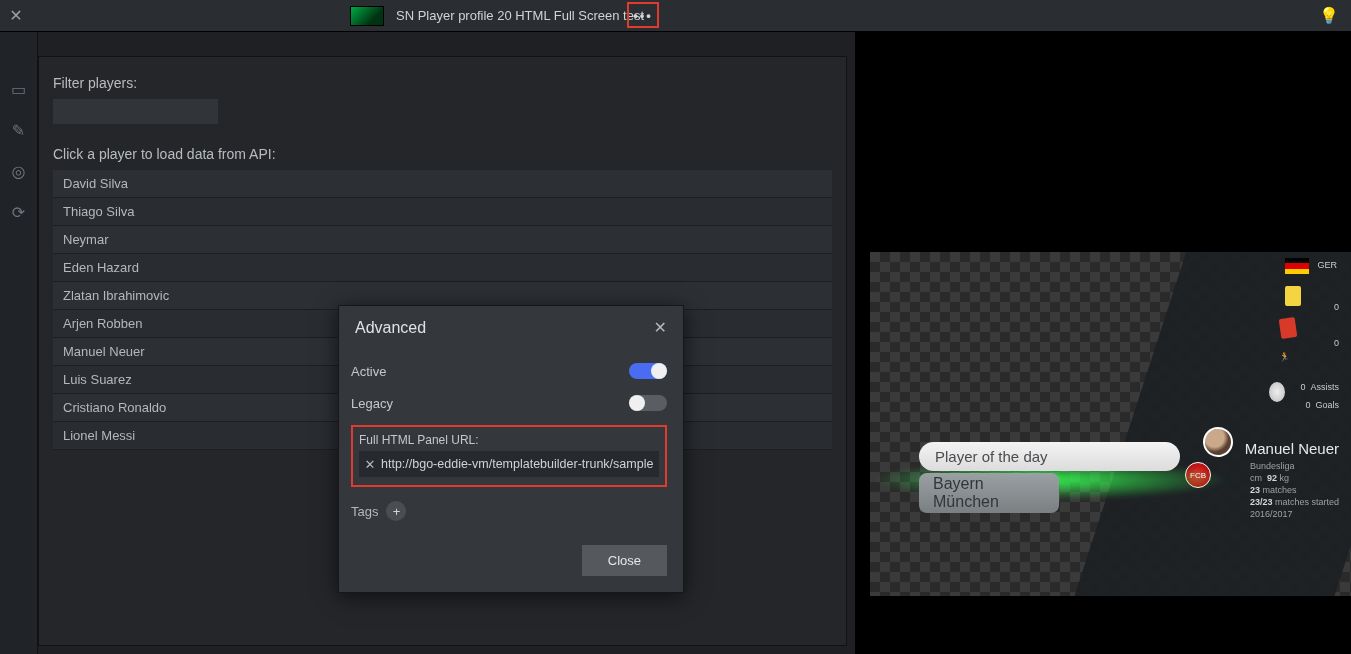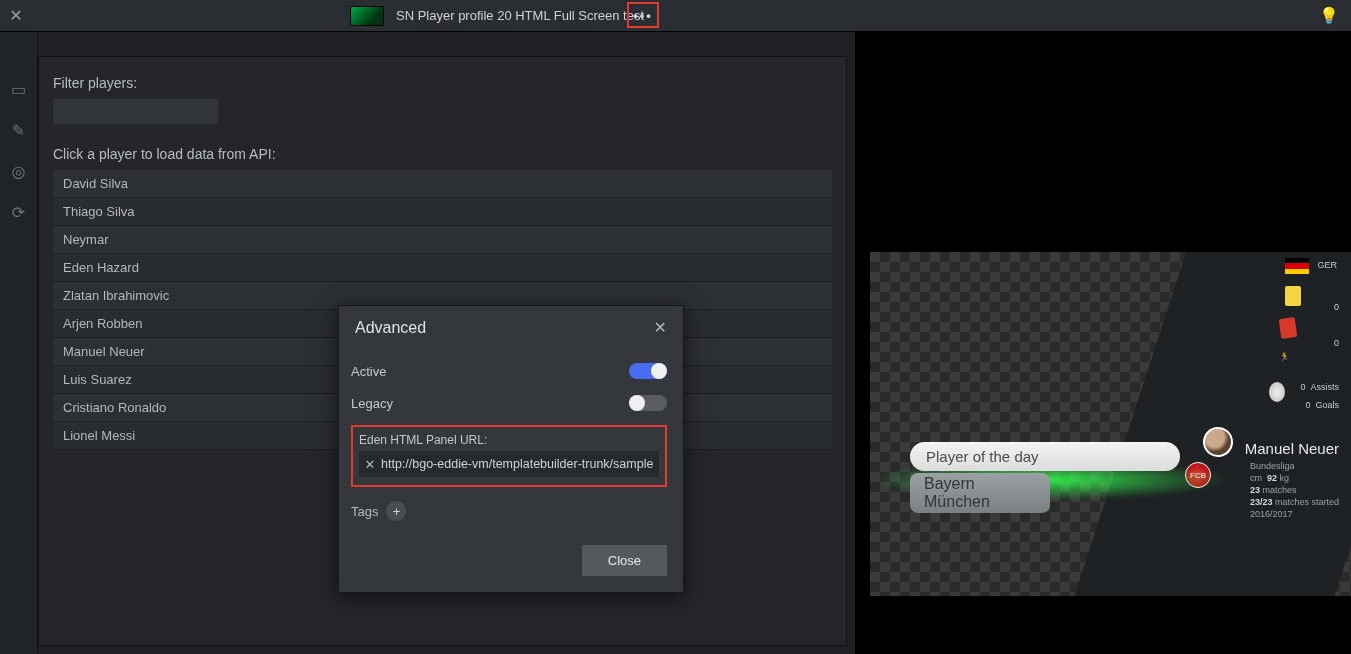--- a/index.html
+++ b/index.html
@@ -34,21 +34,21 @@
     background-image:
       linear-gradient(45deg,#2a2a2a 25%,transparent 25%),
       linear-gradient(-45deg,#2a2a2a 25%,transparent 25%),
       linear-gradient(45deg,transparent 75%,#2a2a2a 75%),
       linear-gradient(-45deg,transparent 75%,#2a2a2a 75%);
     background-size: 20px 20px;
     background-position: 0 0, 0 10px, 10px -10px, -10px 0;
     background-color: #3a3a3a;
     overflow: hidden;
   }
-  .lower-third { position: absolute; left: 40px; top: 190px; width: 270px; }
+  .lower-third { position: absolute; left: 40px; top: 190px; width: 270px; padding-left: 9px; }
   .lt-glow { position: absolute; left: -40px; top: 18px; width: 360px; height: 40px;
     background: radial-gradient(ellipse at center, rgba(50,255,80,0.9) 0%, rgba(50,255,80,0) 70%); filter: blur(2px); }
   .lt-bar { position: relative; background: linear-gradient(#f3f3f3,#dcdcdc); border-radius: 16px; padding: 6px 16px 6px 16px; color: #4a4d50; font-size: 15px; }
   .lt-sub { position: relative; margin-top: 2px; background: linear-gradient(#9aa0a3,#7a7f82); border-radius: 8px; padding: 2px 14px; font-size: 16px; color: #30363a; width: 140px; }
 
   .info-panel { position: absolute; right: 0; top: 0; bottom: 0; width: 180px; }
   .diag { position: absolute; right: -40px; top: -40px; width: 260px; height: 420px; background: #1d2024; transform: skewX(-18deg); opacity: 0.9; }
   .flag { position: absolute; right: 42px; top: 6px; width: 24px; height: 16px; background: linear-gradient(#000 33%,#d00 33% 66%,#fc0 66%); }
   .flag-code { position: absolute; right: 14px; top: 8px; font-size: 9px; color: #c8cbce; }
   .stat { position: absolute; right: 12px; font-size: 9px; color: #c8cbce; text-align: left; }
@@ -171,21 +171,21 @@
           <span class="knob"></span>
         </span>
     </div>
     <div class="mrow">
       <span>Legacy</span>
       <span class="toggle off">
           <span class="knob"></span>
         </span>
     </div>
     <div class="url-block">
-      <span class="url-label">Eden HTML Panel URL:</span>
+      <span class="url-label">Full HTML Panel URL:</span>
       <div class="url-field">
         <span class="clr">✕</span>
         <input type="text" value="http://bgo-eddie-vm/templatebuilder-trunk/samples/" style="">
       </div>
     </div>
     <div class="tags-row">
       <span>Tags</span>
       <span class="tag-add">+</span>
     </div>
   </div>

